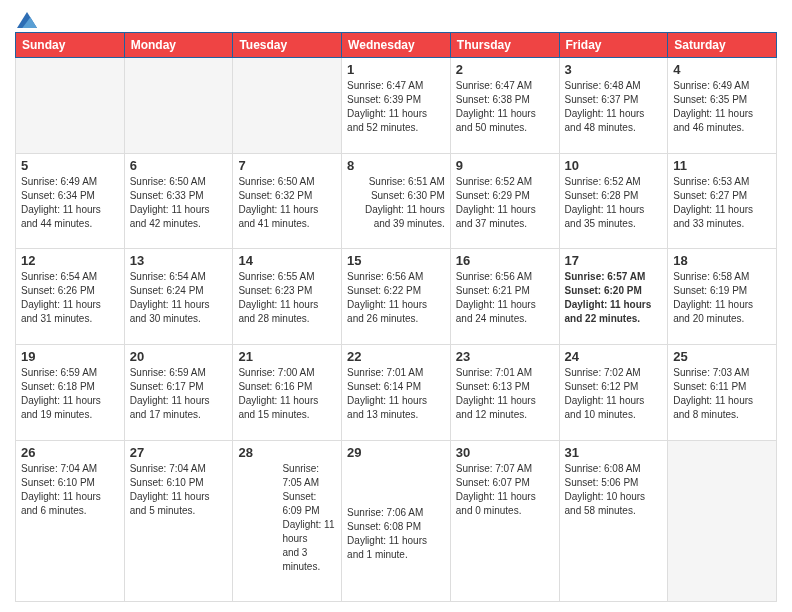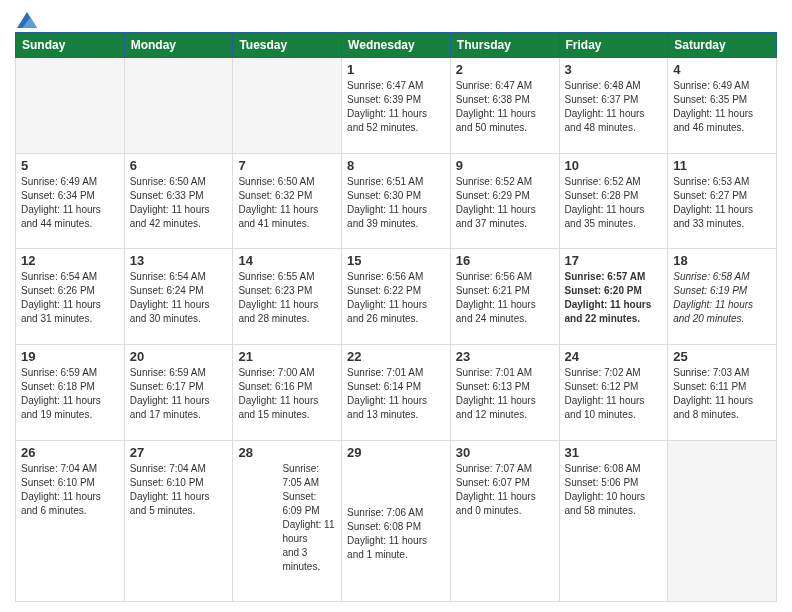--- a/index.html
+++ b/index.html
@@ -52,21 +52,21 @@
       color: #555;
     }
     .calendar {
       flex: 1;
       border: 1px solid #ccc;
       border-collapse: collapse;
       width: 100%;
       table-layout: fixed;
     }
     .calendar th {
-      background: #15803d;
+      background: #ef4444;
       color: #fff;
       text-align: left;
       padding: 5px 6px;
       font-size: 12px;
       border: 1px solid #2060a0;
     }
     .calendar td {
       vertical-align: top;
       padding: 4px 5px;
       border: 1px solid #ddd;
@@ -176,21 +176,21 @@
           </td>
           <td>
             <span class="day-number">7</span>
             <div class="day-info" style="white-space: pre-wrap;">Sunrise: 6:50 AM
 Sunset: 6:32 PM
 Daylight: 11 hours
 and 41 minutes.</div>
           </td>
           <td>
             <span class="day-number">8</span>
-            <div class="day-info" style="white-space: pre-wrap;">Sunrise: 6:51 AM
+            <div class="day-info" style="white-space: pre-wrap; text-align: right;">Sunrise: 6:51 AM
 Sunset: 6:30 PM
 Daylight: 11 hours
 and 39 minutes.</div>
           </td>
           <td>
             <span class="day-number">9</span>
             <div class="day-info" style="white-space: pre-wrap;">Sunrise: 6:52 AM
 Sunset: 6:29 PM
 Daylight: 11 hours
 and 37 minutes.</div>
@@ -248,21 +248,21 @@
           </td>
           <td>
             <span class="day-number">17</span>
             <div class="day-info" style="white-space: pre-wrap; font-weight: bold;">Sunrise: 6:57 AM
 Sunset: 6:20 PM
 Daylight: 11 hours
 and 22 minutes.</div>
           </td>
           <td>
             <span class="day-number">18</span>
-            <div class="day-info" style="white-space: pre-wrap; font-style: italic;">Sunrise: 6:58 AM
+            <div class="day-info" style="white-space: pre-wrap;">Sunrise: 6:58 AM
 Sunset: 6:19 PM
 Daylight: 11 hours
 and 20 minutes.</div>
           </td>
         </tr>
         <tr>
           <td>
             <span class="day-number">19</span>
             <div class="day-info" style="white-space: pre-wrap;">Sunrise: 6:59 AM
 Sunset: 6:18 PM

